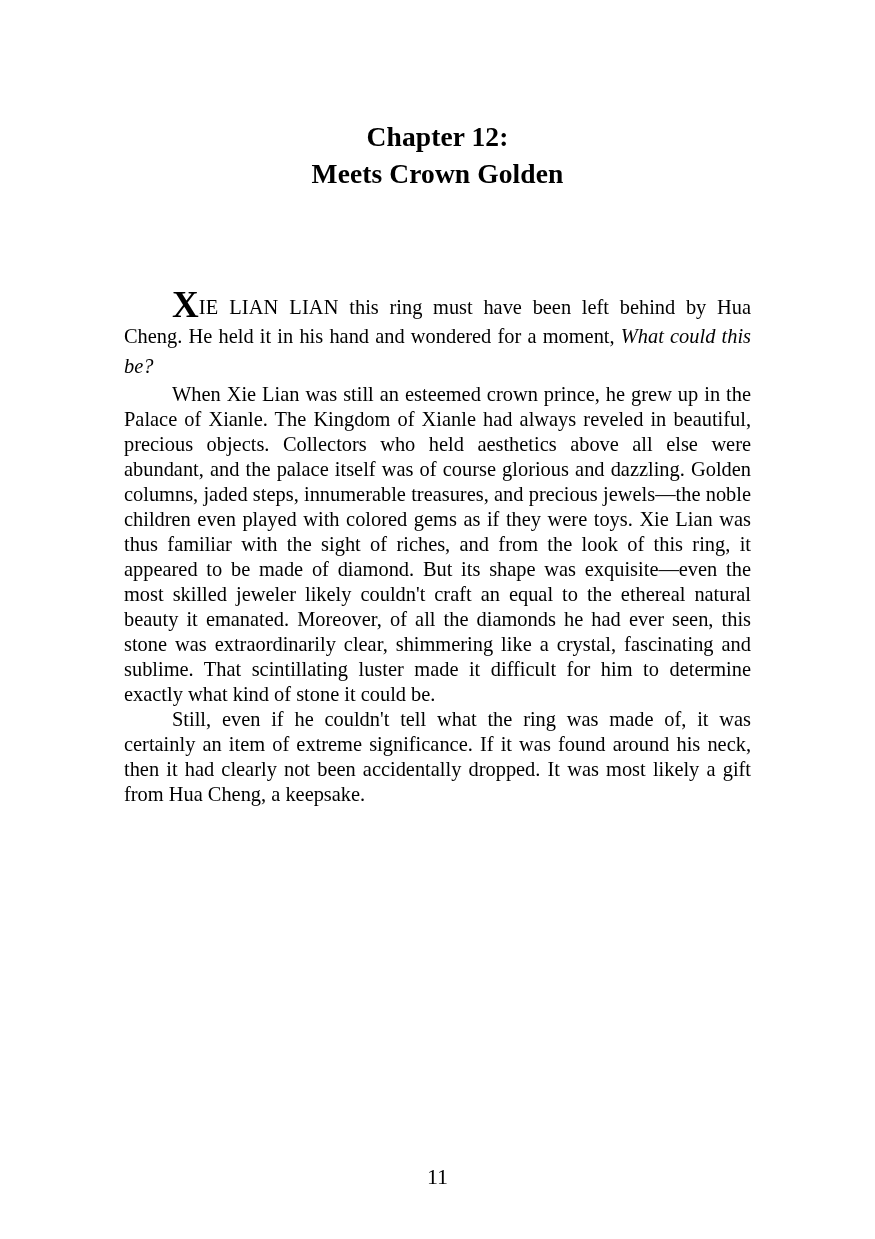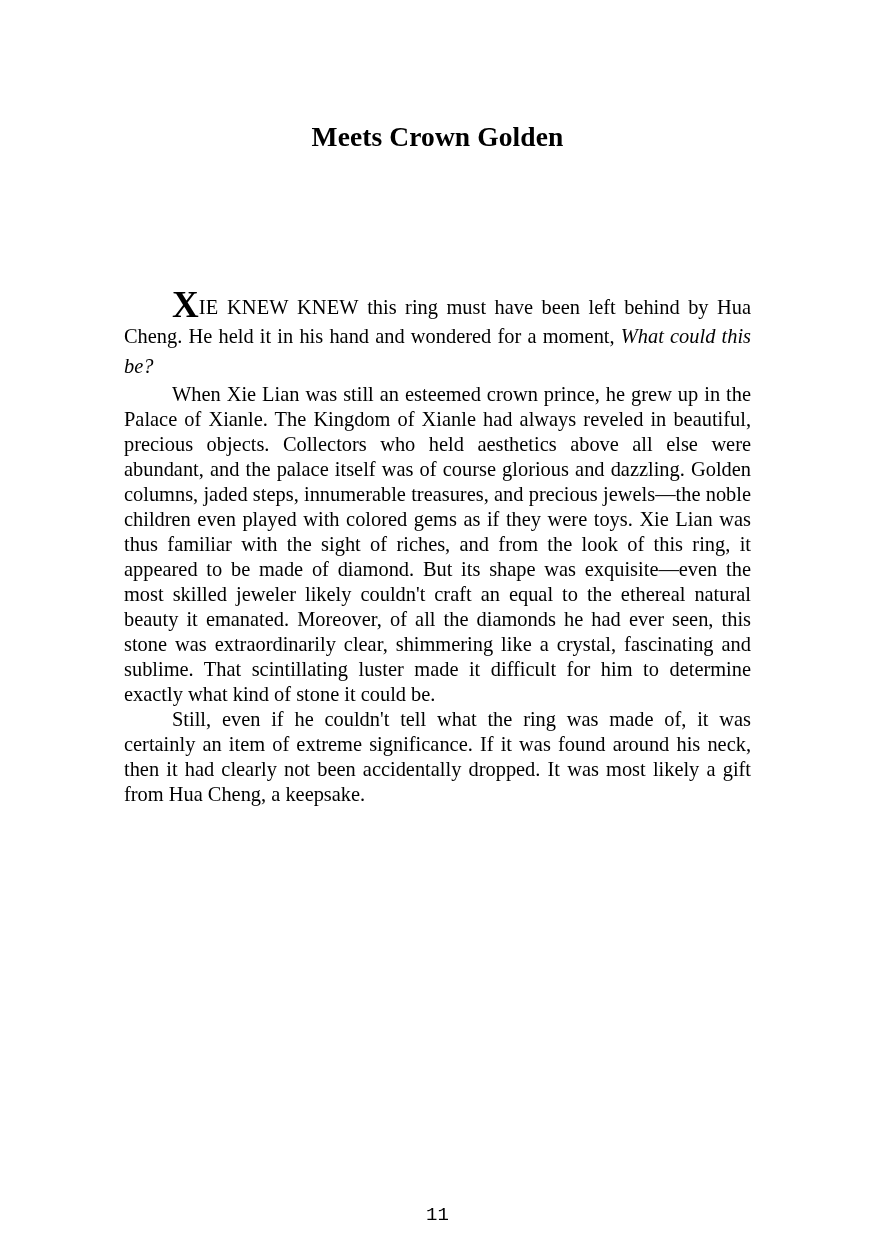--- a/index.html
+++ b/index.html
@@ -84,38 +84,38 @@
     font-style: italic;
   }
 
   
   .page-number {
     position: absolute;
     left: 0;
     top: 1164px;
     width: 875px;
     text-align: center;
-    font-family: Liberation Mono, monospace;
-    font-size: 19px;
+    font-family: Liberation Serif, serif;
+    font-size: 22px;
     color: #000000;
-    margin-top: 40px;
   }
 </style>
 </head>
 <body>
 
 <div class="page">
 
   <div class="chapter-heading">
+    <span class="heading-line">Chapter 12:</span>
     <span class="heading-line">Meets Crown Golden</span>
   </div>
 
   <div class="body-column">
 
-    <p class="para opening"><span class="dropcap">X</span><span class="smallcaps">IE KNEW KNEW</span><span> this ring must have been left behind by Hua Cheng. He held it in his hand and wondered for a moment, </span><span class="italic">What could this be?</span></p>
+    <p class="para opening"><span class="dropcap">X</span><span class="smallcaps">IE LIAN LIAN</span><span> this ring must have been left behind by Hua Cheng. He held it in his hand and wondered for a moment, </span><span class="italic">What could this be?</span></p>
 
     <p class="para">When Xie Lian was still an esteemed crown prince, he grew up in the Palace of Xianle. The Kingdom of Xianle had always reveled in beautiful, precious objects. Collectors who held aesthetics above all else were abundant, and the palace itself was of course glorious and dazzling. Golden columns, jaded steps, innumerable treasures, and precious jewels—the noble children even played with colored gems as if they were toys. Xie Lian was thus familiar with the sight of riches, and from the look of this ring, it appeared to be made of diamond. But its shape was exquisite—even the most skilled jeweler likely couldn't craft an equal to the ethereal natural beauty it emanated. Moreover, of all the diamonds he had ever seen, this stone was extraordinarily clear, shimmering like a crystal, fascinating and sublime. That scintillating luster made it difficult for him to determine exactly what kind of stone it could be.</p>
 
     <p class="para">Still, even if he couldn't tell what the ring was made of, it was certainly an item of extreme significance. If it was found around his neck, then it had clearly not been accidentally dropped. It was most likely a gift from Hua Cheng, a keepsake.</p>
 
 
   </div>
 
   <div class="page-number">11</div>
 

